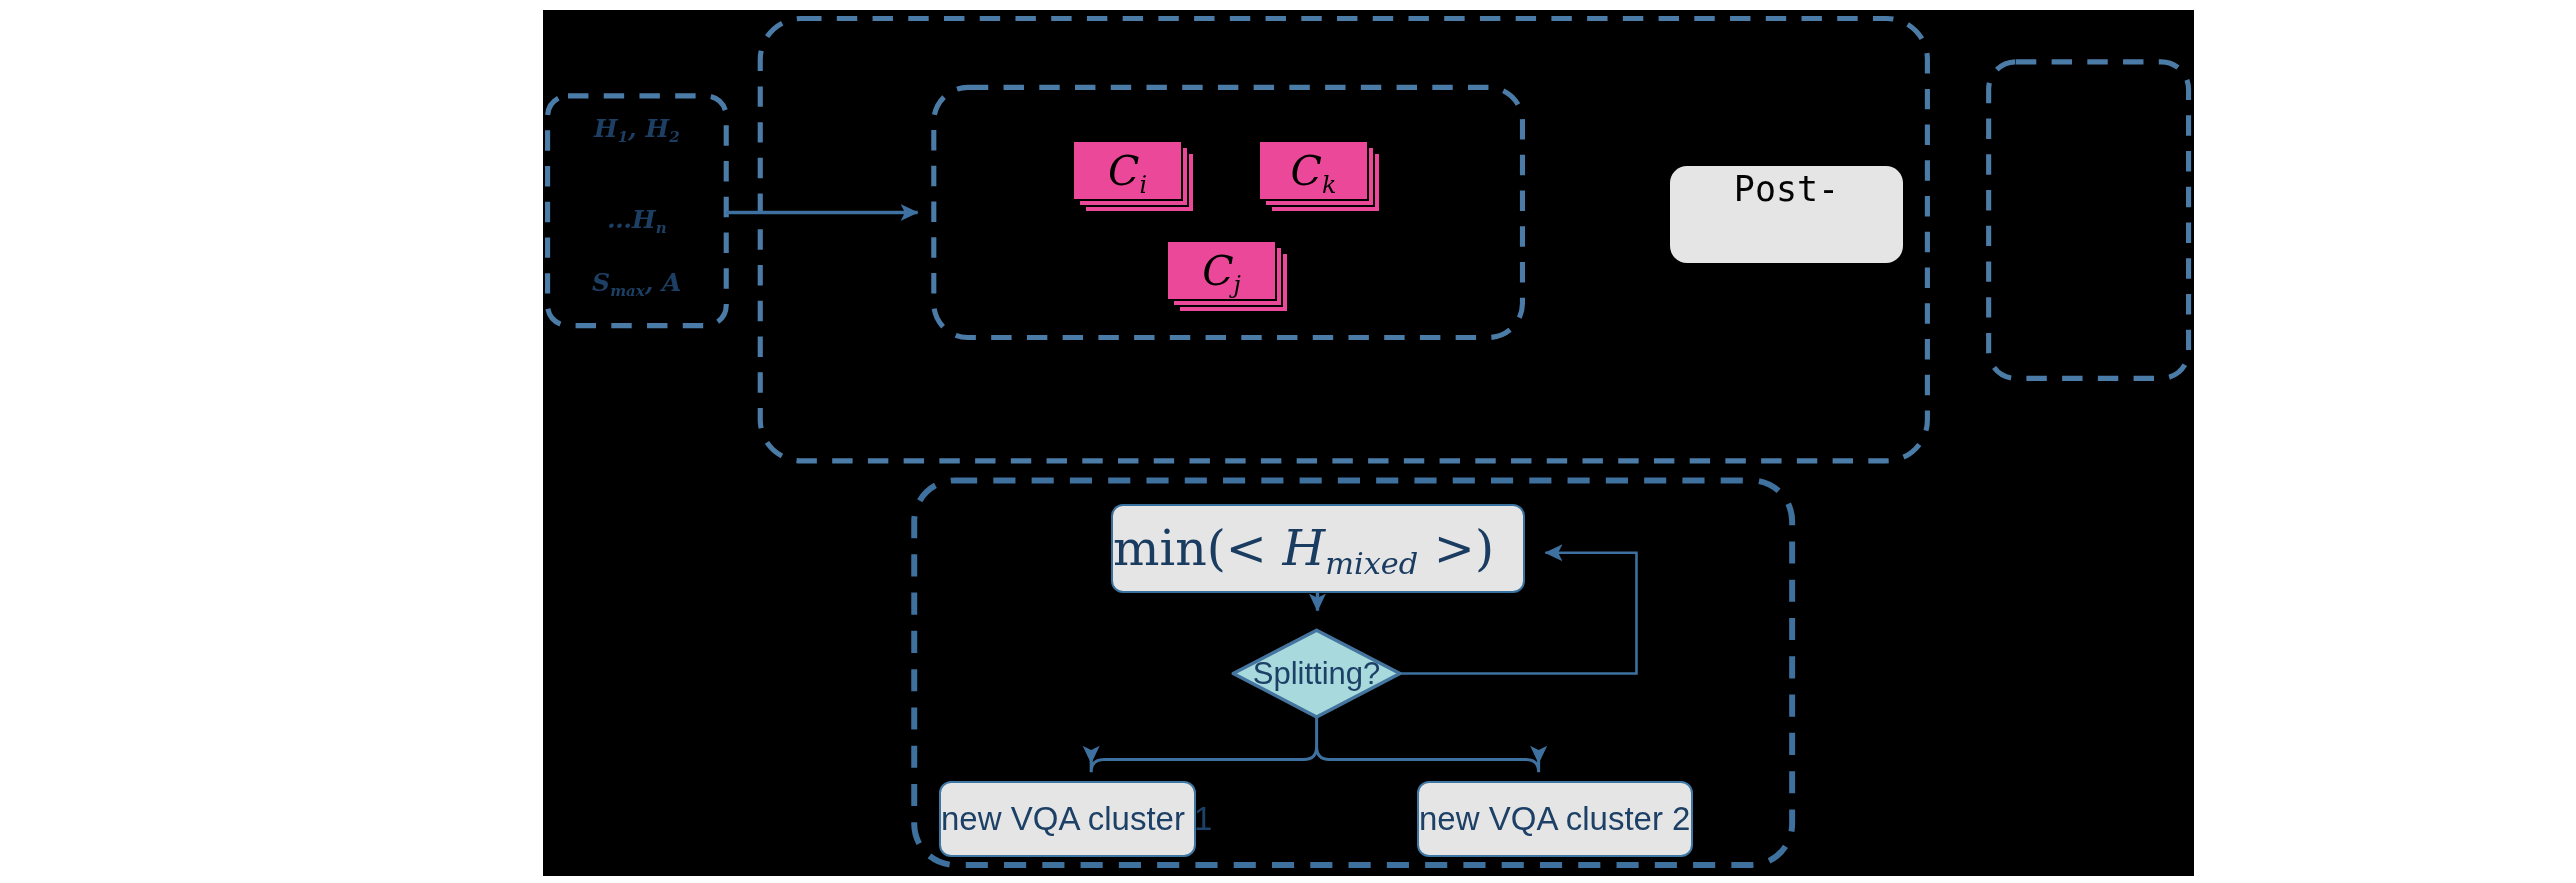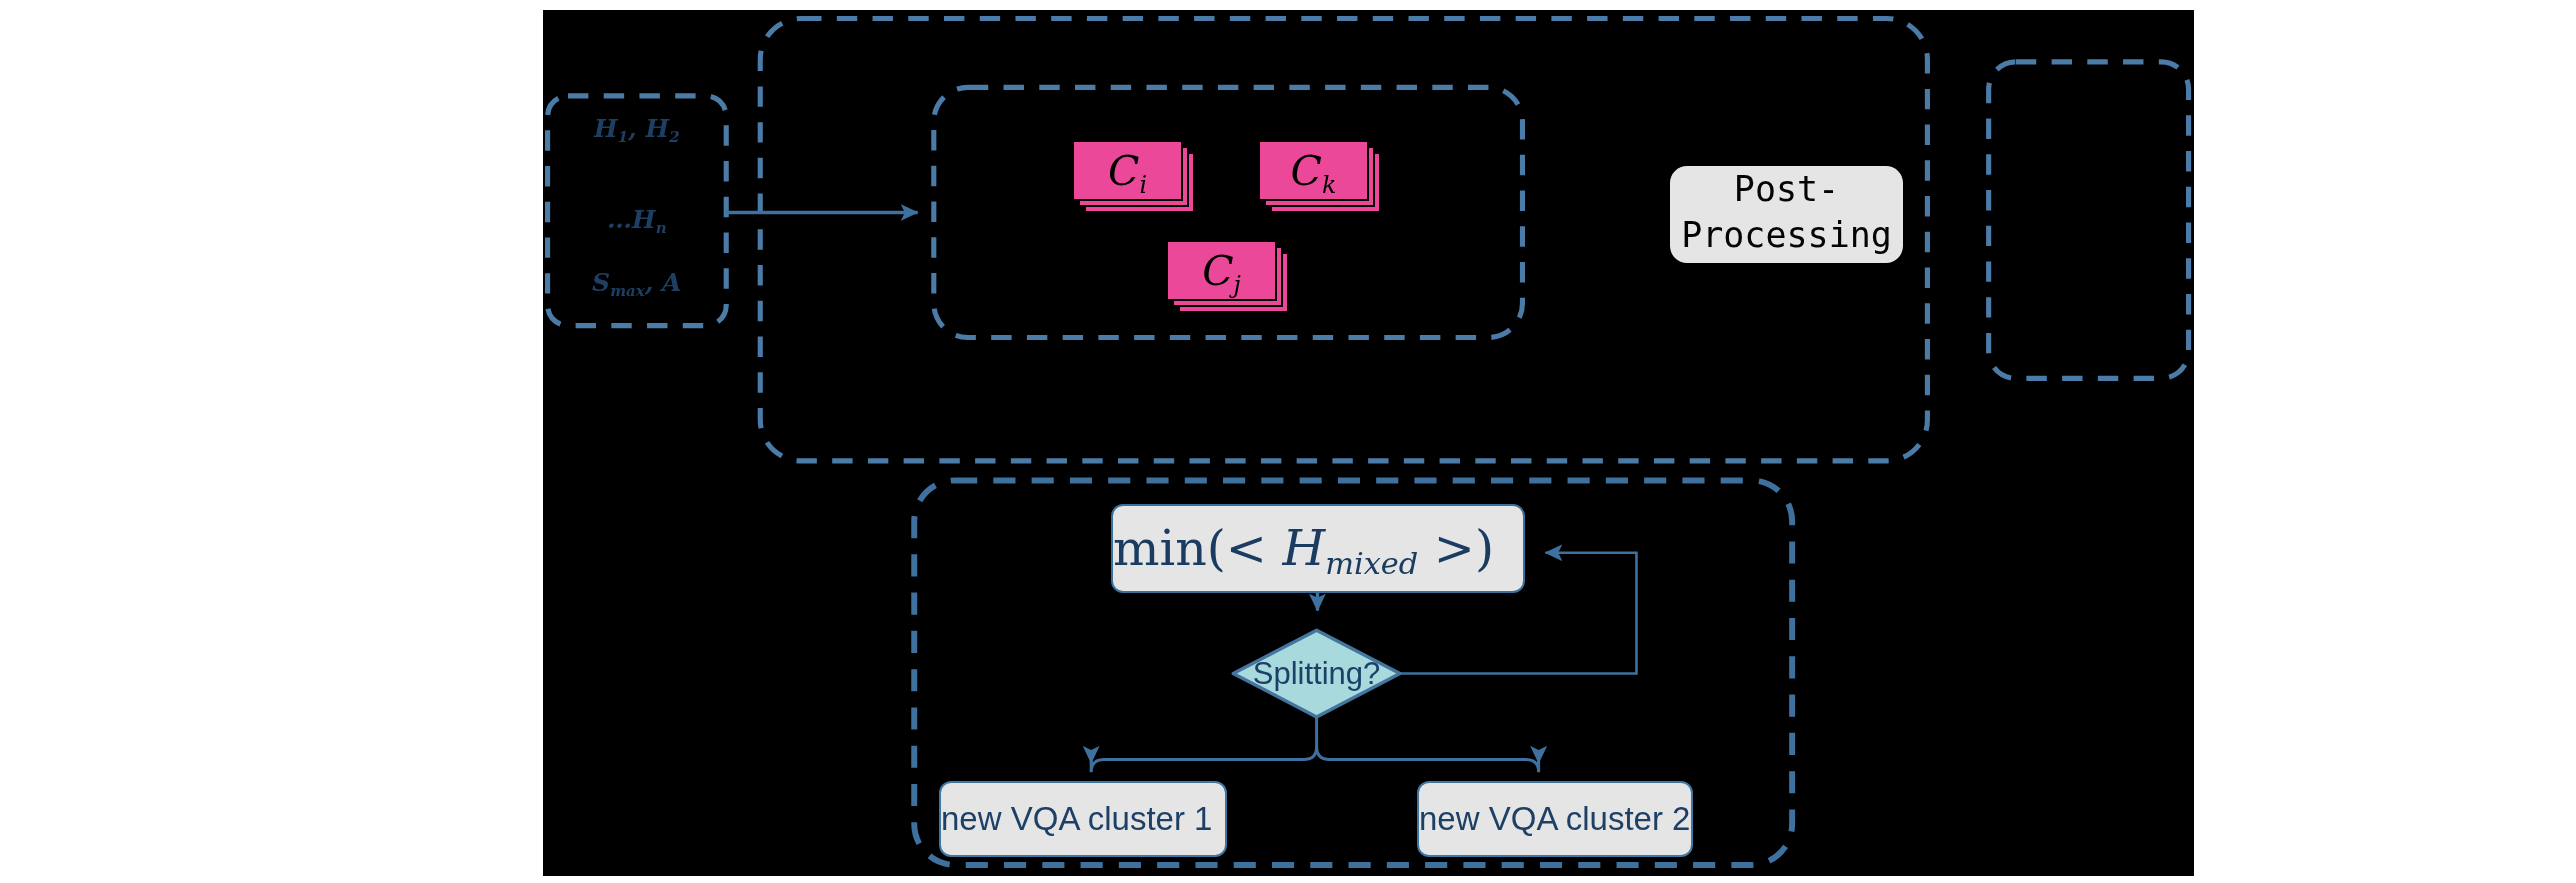--- a/index.html
+++ b/index.html
@@ -180,27 +180,26 @@
   <div class="stack" style="left:623px; top:230px; width:111px; height:61px;">
     <div class="layer l2"></div>
     <div class="layer l1"></div>
     <div class="face">
       <span class="card-label">C<sub>j</sub></span>
     </div>
   </div>
 
   <div class="abs node post-box" style="left:1127px; top:156px; width:233px; height:97px;">
     <span>Post-</span>
-    <span>Processing</span>
   </div>
 
 
   <div class="abs node min-box" style="left:568px; top:494px; width:414px; height:89px;">
     <span class="expr">min(&lt; <b>H<sub>mixed</sub></b> &gt;)</span>
   </div>
 
   <div class="decision-label" style="left:690px; top:634px; width:167px; height:60px;">Splitting?</div>
 
-  <div class="abs node vqa-box" style="left:396px; top:771px; width:288px; height:76px;">new VQA cluster 1</div>
+  <div class="abs node vqa-box" style="left:396px; top:771px; width:257px; height:76px;">new VQA cluster 1</div>
   <div class="abs node vqa-box" style="left:842px; top:771px; width:276px; height:76px;margin-left:32px;">new VQA cluster 2</div>
 
 </div>
 
 
 </body></html>

